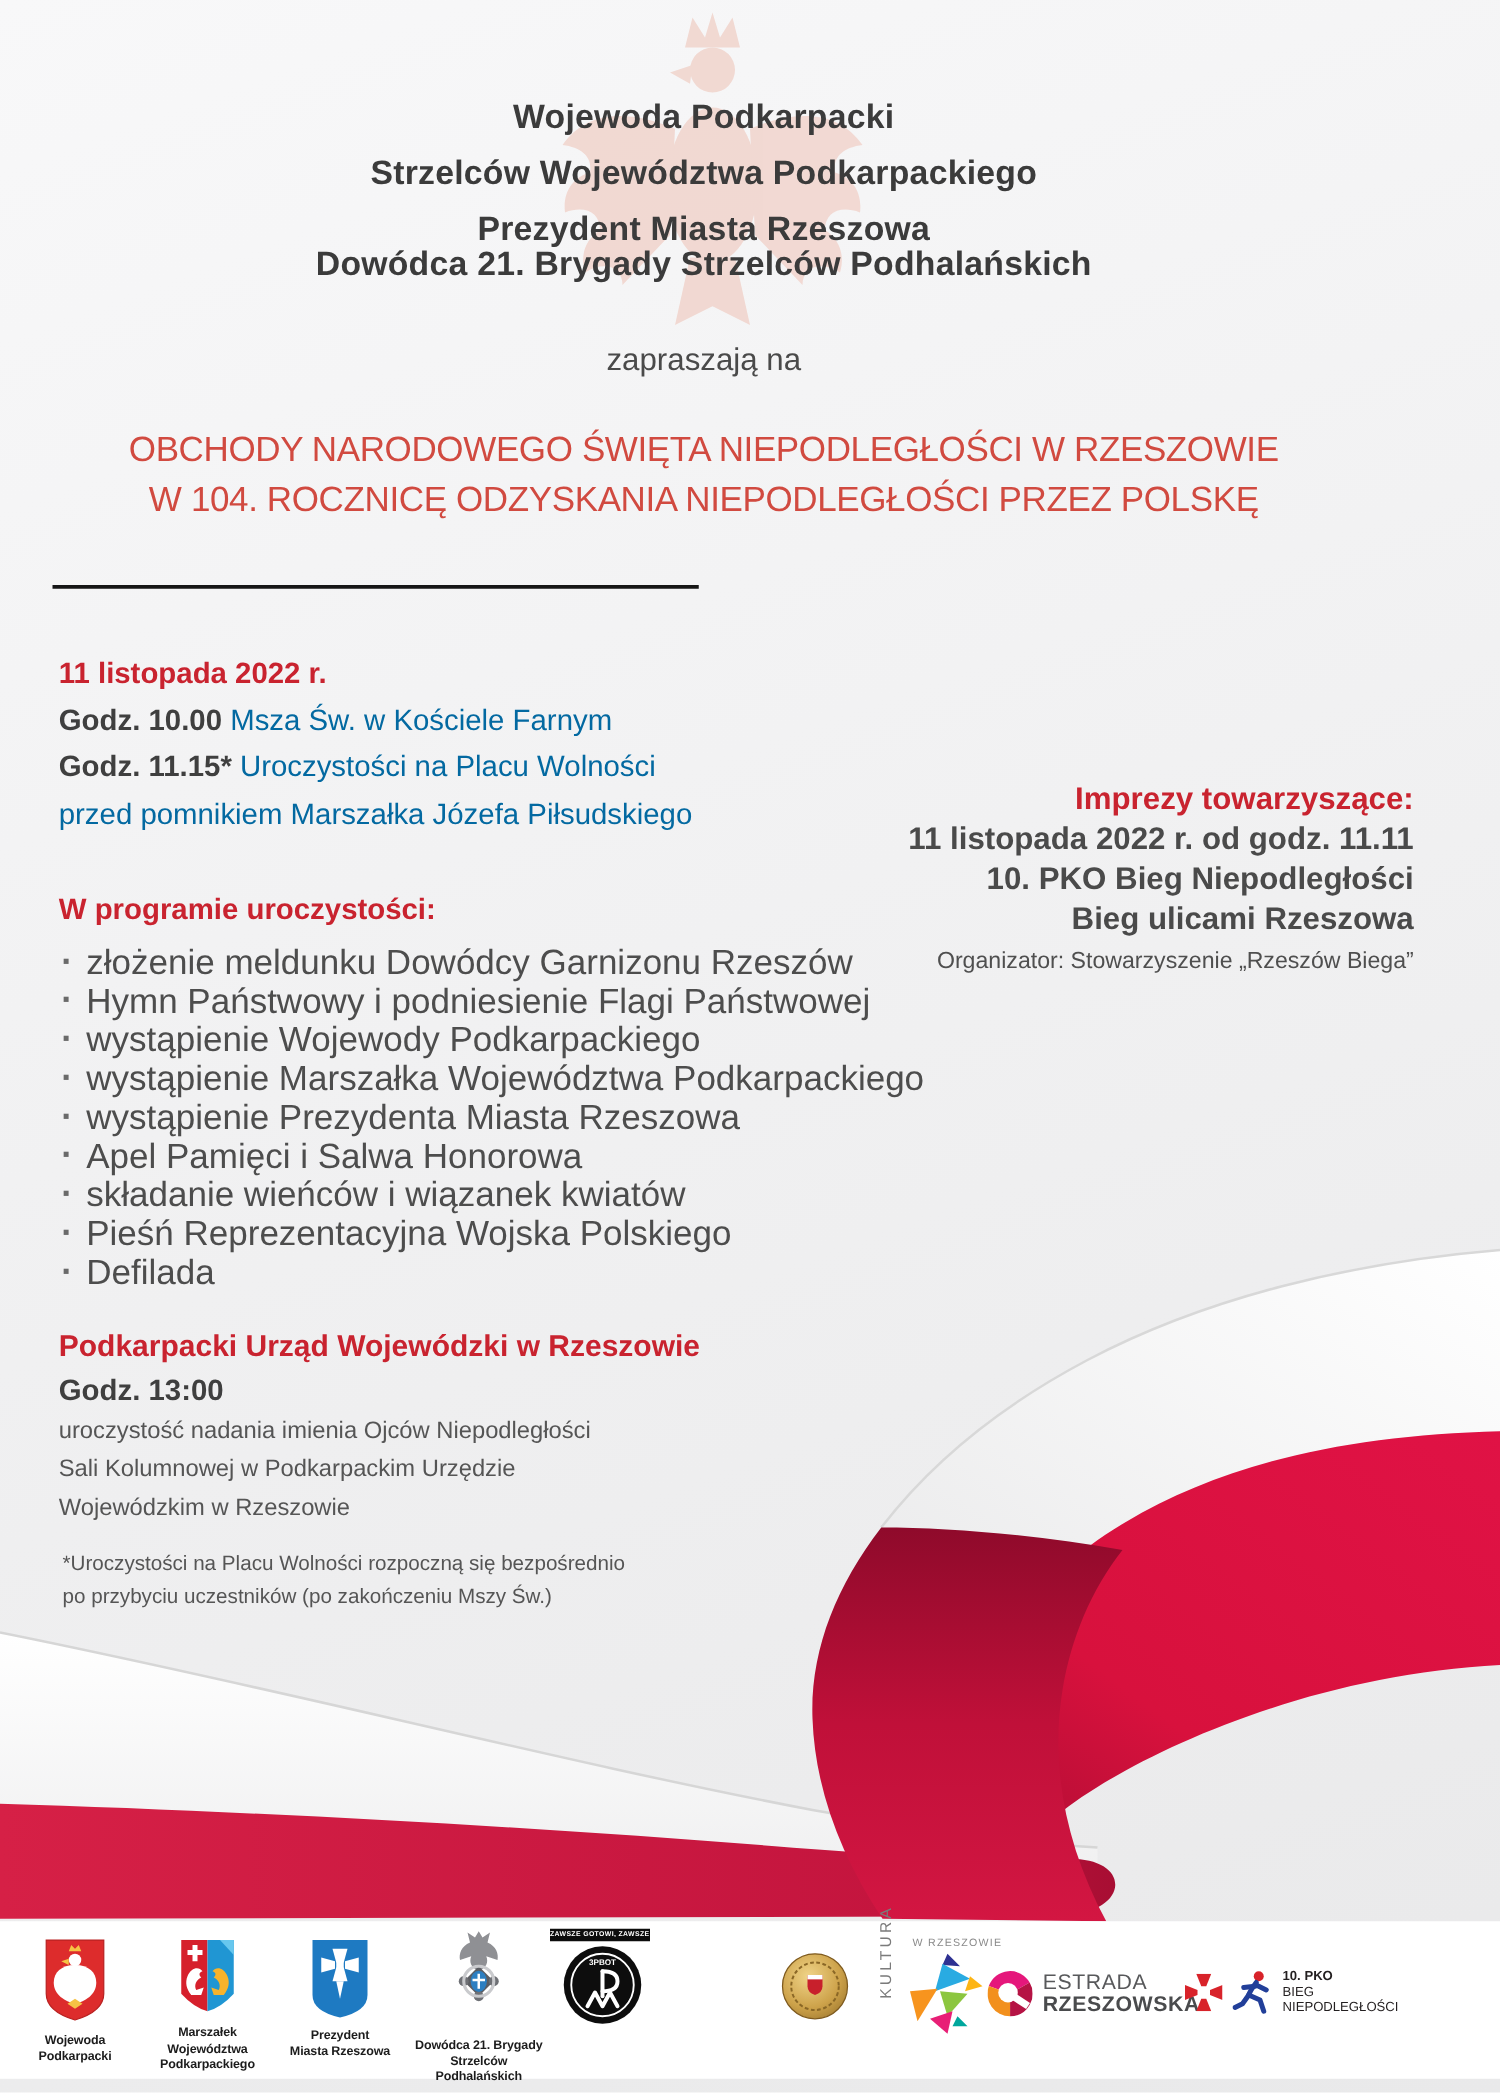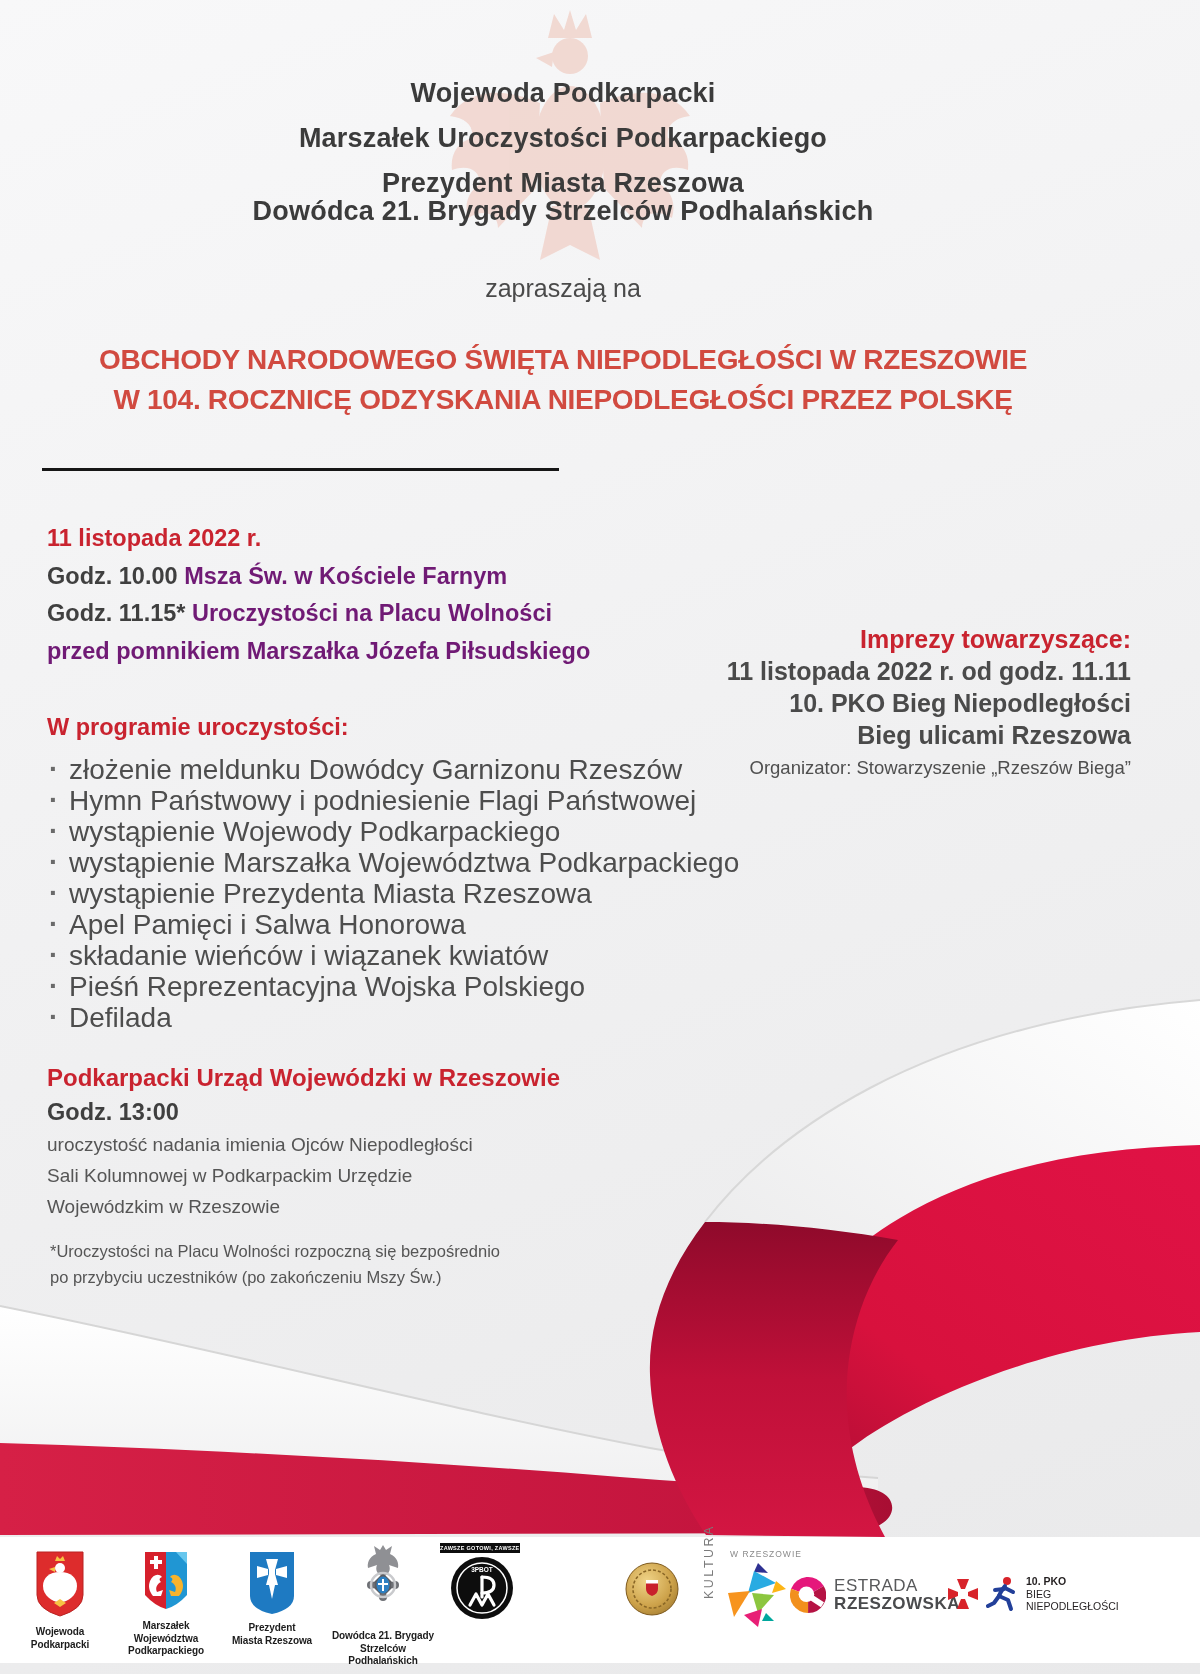--- a/index.html
+++ b/index.html
@@ -7,28 +7,28 @@
        font-family:"Liberation Sans","DejaVu Sans",sans-serif;
        background:linear-gradient(160deg,#f8f8f9 0%,#f1f1f2 45%,#e9e9ea 100%);}
   .layer{position:absolute;left:0;top:0;width:1200px;height:1674px;pointer-events:none;}
   
   .top-center{position:absolute;left:0;top:0;width:1126px;text-align:center;z-index:3;}
   .org-line{font-size:27px;font-weight:700;color:#3b3b3b;letter-spacing:.2px;margin:0;
             position:absolute;width:100%;left:0;}
   .org-0{top:78px;} .org-1{top:123px;} .org-2{top:168px;} .org-3{top:196px;}
   .invite{position:absolute;width:100%;left:0;top:274px;font-size:25px;font-weight:400;color:#4a4a4a;}
   .title{position:absolute;width:100%;left:0;top:340px;color:#d14a40;font-size:28px;
-         font-weight:700;letter-spacing:-.3px;line-height:40px;}
+         font-weight:400;letter-spacing:-.3px;line-height:40px;}
   .divider{position:absolute;left:42px;top:468px;width:517px;height:3px;background:#161616;z-index:3;}
   
   .leftcol{position:absolute;left:47px;top:520px;width:640px;z-index:3;color:#4e4e4e;}
   .ev-line{font-size:23.5px;line-height:37.5px;white-space:nowrap;}
   .red-h{color:#c9232f;font-weight:700;}
   .b{font-weight:700;color:#3f3f3f;}
-  .reg{font-weight:700;color:#701a75;}
+  .reg{font-weight:400;color:#0369a1;}
   .program{position:absolute;left:47px;top:712px;width:640px;z-index:3;}
   .program .red-h{font-size:23.5px;line-height:30px;}
   .program ul{list-style:none;margin:12px 0 0 0;padding:0;}
   .program li{font-size:28px;line-height:31px;color:#4d4d4d;padding-left:22px;position:relative;white-space:nowrap;}
   .program li::before{content:"·";position:absolute;left:2px;top:-1px;color:#6a6a6a;font-weight:700;}
   .office{position:absolute;left:47px;top:1061px;width:640px;z-index:3;}
   .office .red-h{font-size:24px;line-height:34px;}
   .office .t{font-size:23.5px;font-weight:700;color:#3f3f3f;line-height:34px;}
   .office .l{font-size:19px;font-weight:400;color:#555;line-height:31px;white-space:nowrap;}
   .footnote{position:absolute;left:50px;top:1238px;z-index:3;font-size:16.5px;color:#555;line-height:26px;}
@@ -117,21 +117,21 @@
 
   <path d="M795,1345 C810,1318 832,1298 858,1286 L884,1312 C858,1327 838,1350 828,1378 Z" fill="#f4f4f4"></path>
 
   <path d="M1200,1145 C1080,1148 980,1170 900,1218 C848,1248 810,1292 795,1344 C790,1362 788,1380 790,1398 L846,1452 C900,1408 1040,1340 1200,1332 Z" fill="url(#rg2)"></path>
 
   <path d="M705,1222 C668,1270 648,1322 650,1375 C652,1430 672,1484 706,1535 L885,1537 C853,1478 840,1414 850,1352 C857,1310 873,1272 898,1240 C830,1228 760,1222 705,1222 Z" fill="url(#rg3)"></path>
 </svg>
 
 <div class="top-center">
   <div class="org-line org-0">Wojewoda Podkarpacki</div>
-  <div class="org-line org-1">Marszałek Uroczystości Podkarpackiego</div>
+  <div class="org-line org-1">Strzelców Województwa Podkarpackiego</div>
   <div class="org-line org-2">Prezydent Miasta Rzeszowa</div>
   <div class="org-line org-3">Dowódca 21. Brygady Strzelców Podhalańskich</div>
   <div class="invite">zapraszają na</div>
   <div class="title">
     <div>OBCHODY NARODOWEGO ŚWIĘTA NIEPODLEGŁOŚCI W RZESZOWIE</div>
     <div>W 104. ROCZNICĘ ODZYSKANIA NIEPODLEGŁOŚCI PRZEZ POLSKĘ</div>
   </div>
 </div>
 <div class="divider"></div>
 

